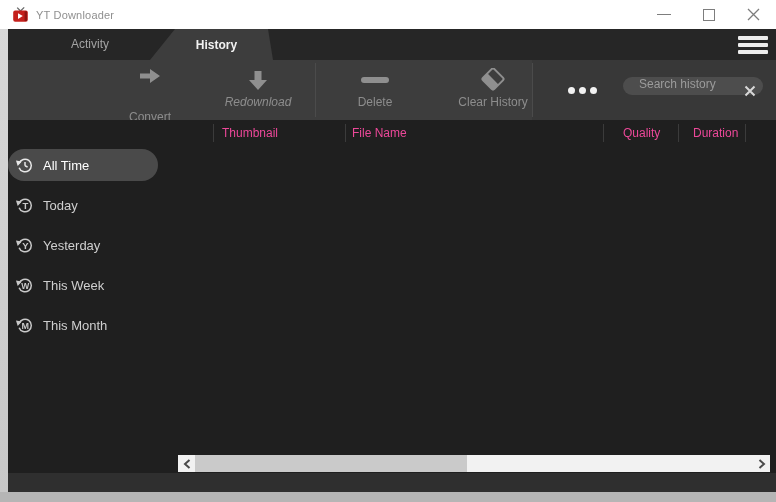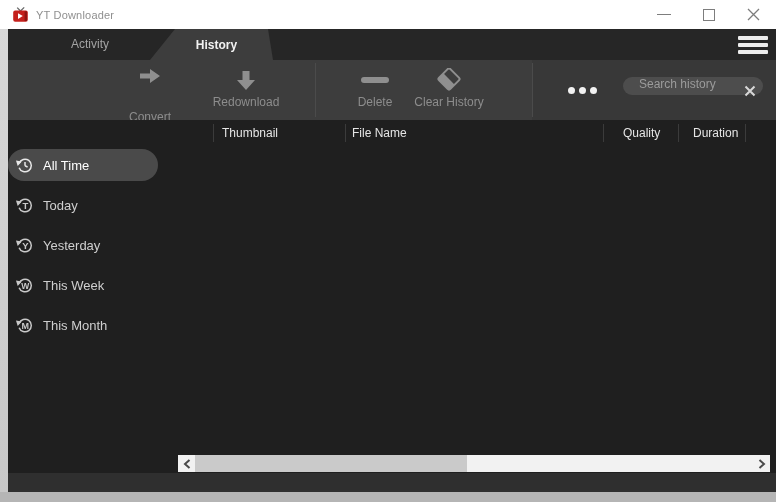--- a/index.html
+++ b/index.html
@@ -32,32 +32,32 @@
   .hamburger i { display:block; height:4px; background:#ececec; border-radius:1px; }
 
   
   .toolbar { position:absolute; left:8px; top:60px; width:768px; height:60px; background:#3d3d3d; }
   .toolbar-right-bg { position:absolute; left:524px; top:0; right:0; height:60px; background:#383838; }
   .tsep { position:absolute; top:3px; width:1px; height:54px; background:#4b4b4b; }
   .tsep.s1 { left:307px; } .tsep.s2 { left:524px; }
   .tbtn { position:absolute; top:7px; width:90px; height:48px; display:flex; flex-direction:column; align-items:center; cursor:default; }
   .tbtn .ticon { height:26px; display:flex; align-items:center; justify-content:center; }
   .tbtn .tlabel { margin-top:2px; font-size:12px; color:#8d8d8d; white-space:nowrap; }
-  .tbtn.b-play { left:2px; } .tbtn.b-convert { left:97px;gap:23px; } .tbtn.b-redownload { left:193px; }
-  .tbtn.b-delete { left:322px; } .tbtn.b-clear { left:386px; width:110px; }
+  .tbtn.b-play { left:2px; } .tbtn.b-convert { left:97px;gap:23px; } .tbtn.b-redownload { left:205px;font-style:italic; }
+  .tbtn.b-delete { left:322px; } .tbtn.b-clear { left:430px; width:110px; }
   .ellipsis { position:absolute; left:560px; top:27px; width:29px; height:7px; display:flex; justify-content:space-between; cursor:default; }
   .ellipsis i { width:7px; height:7px; border-radius:50%; background:#f2f2f2; }
   .searchbox { position:absolute; left:615px; top:17px; width:140px; height:18px; background:#4d4d4d; border-radius:13.5px; display:flex; align-items:flex-start; }
   .searchbox input { flex:1; min-width:0; background:transparent; border:none; outline:none; padding:0 4px 0 16px; font-size:12px; color:#dedede; font-family:"Liberation Sans",sans-serif; }
   .searchbox input::placeholder { color:#9b9b9b; }
   .search-clear { width:26px; height:27px; display:flex; align-items:center; justify-content:center; cursor:default; }
 
   
   .content { position:absolute; left:8px; top:120px; width:768px; height:353px; background:#1f1f1f; }
-  .hcol { position:absolute; top:6px; font-size:12px; color:#e5e5e5; white-space:nowrap; }
+  .hcol { position:absolute; top:6px; font-size:12px; color:#ec4899; white-space:nowrap; }
   .hcol.c1 { left:214px; } .hcol.c2 { left:344px; } .hcol.c3 { left:615px; } .hcol.c4 { left:685px; }
   .hsep { position:absolute; top:4px; width:1px; height:18px; background:#3b3b3b; }
   .hsep.p1 { left:205px; } .hsep.p2 { left:337px; } .hsep.p3 { left:595px; } .hsep.p4 { left:670px; } .hsep.p5 { left:737px; }
 
   
   .side-item { position:absolute; left:0; height:32px; display:flex; align-items:center; gap:9px; padding-left:8px; font-size:13px; color:#cfcfcf; cursor:default; white-space:nowrap; }
   .side-item.selected { width:150px; background:#4a4a4a; border-radius:16px; color:#ffffff; }
   .side-item .sicon { flex:0 0 auto; display:block; }
   .si-0 { top:29px; } .si-1 { top:69px; } .si-2 { top:109px; } .si-3 { top:149px; } .si-4 { top:189px; }
 

